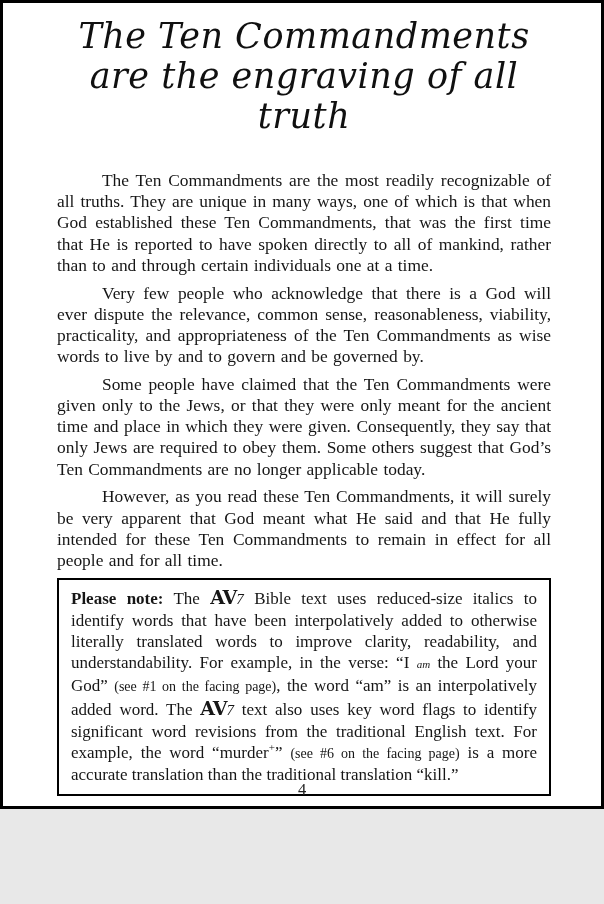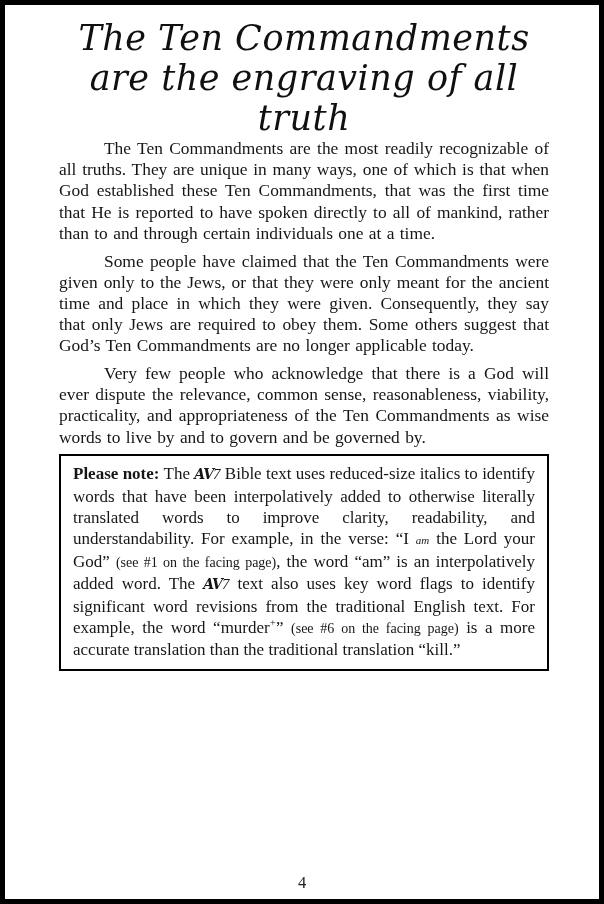--- a/index.html
+++ b/index.html
@@ -1,23 +1,23 @@
 <!DOCTYPE html>
 <html><head>
 <meta charset="utf-8">
 <style>
   html, body { margin: 0; padding: 0; background: #e8e8e8; }
   .page {
     position: relative;
     width: 604px;
-    height: 904px;
+    height: 809px;
     box-sizing: border-box;
     margin: 0 auto;
     background: #ffffff;
-    border: 5px solid #000000;
+    border: 3px solid #000000;
     overflow: hidden;
     font-family: "Liberation Serif", serif;
     color: #161616;
   }
   .content {
     padding: 0 50px 0 54px;
   }
   .title {
     text-align: center;
     margin-top: 13px;
@@ -30,33 +30,33 @@
     letter-spacing: 0.5px;
   }
   p.body-par {
     margin: 0 0 6.5px 0;
     font-size: 17.4px;
     line-height: 21.2px;
     text-align: justify;
     text-indent: 45px;
     word-spacing: 1px;
   }
-  p.body-par.first { margin-top: 0; }
+  p.body-par.first { margin-top: 34px; }
   .note-box {
     box-sizing: border-box;
     margin-top: 6px;
     border: 2px solid #000000;
     padding: 7px 12px 9px 12px;
     font-size: 17px;
     line-height: 21.2px;
     text-align: justify;
   }
   .seg-bold   { font-weight: bold; }
   .seg-normal { }
-  .seg-av     { font-weight: bold; font-style: italic; font-size: 14px; font-family: "DejaVu Serif", serif; letter-spacing: -1px; }
+  .seg-av     { font-weight: bold; font-size: 19px; font-family: "DejaVu Serif", serif; letter-spacing: -1px; }
   .seg-avnum  { font-style: italic; font-size: 15px; }
   .seg-italic-small { font-style: italic; font-size: 11px; }
   .seg-small  { font-size: 14px; }
   .seg-sup    { vertical-align: super; font-size: 11px; line-height: 0; }
   .page-number {
     position: absolute;
     left: 0;
     right: 0;
     bottom: 6px;
     text-align: center;
@@ -69,22 +69,23 @@
 
 <div class="page">
   <div class="content">
 
     <div class="title">
       <div>The Ten Commandments</div>
       <div>are the engraving of all truth</div>
     </div>
 
     <p class="body-par first">The Ten Commandments are the most readily recognizable of all truths.  They are unique in many ways, one of which is that when God established these Ten Commandments, that was the first time that He is reported to have spoken directly to all of mankind, rather than to and through certain individuals one at a time.</p>
+    <p class="body-par">Very few people who acknowledge that there is a God will ever dispute the relevance, common sense, reasonableness, viability, practicality, and appropriateness of the Ten Commandments as wise words to live by and to govern and be governed by.</p>
     <p class="body-par">Some people have claimed that the Ten Commandments were given only to the Jews, or that they were only meant for the ancient time and place in which they were given.  Consequently, they say that only Jews are required to obey them.  Some others suggest that God’s Ten Commandments are no longer applicable today.</p>
-    <p class="body-par">Very few people who acknowledge that there is a God will ever dispute the relevance, common sense, reasonableness, viability, practicality, and appropriateness of the Ten Commandments as wise words to live by and to govern and be governed by.</p>
+    <p class="body-par">However, as you read these Ten Commandments, it will surely be very apparent that God meant what He said and that He fully intended for these Ten Commandments to remain in effect for all people and for all time.</p>
 
     <div class="note-box">
       <span><span class="seg-bold">Please note:</span><span class="seg-normal">  The </span><span class="seg-av">AV</span><span class="seg-avnum">7</span><span class="seg-normal"> Bible text uses reduced-size italics to identify words that have been interpolatively added to otherwise literally translated words to improve clarity, readability, and understandability.  For example, in the verse: “I&nbsp;</span><span class="seg-italic-small">am</span><span class="seg-normal"> the Lord your God” </span><span class="seg-small">(see #1 on the facing page)</span><span class="seg-normal">, the word “am” is an interpolatively added word.  The </span><span class="seg-av">AV</span><span class="seg-avnum">7</span><span class="seg-normal"> text also uses key word flags to identify significant word revisions from the traditional English text.  For example, the word “murder</span><span class="seg-sup">+</span><span class="seg-normal">” </span><span class="seg-small">(see #6 on the facing page)</span><span class="seg-normal"> is a more accurate translation than the traditional translation “kill.”</span></span>
     </div>
 
   </div>
 
   <div class="page-number">4</div>
 </div>
 

